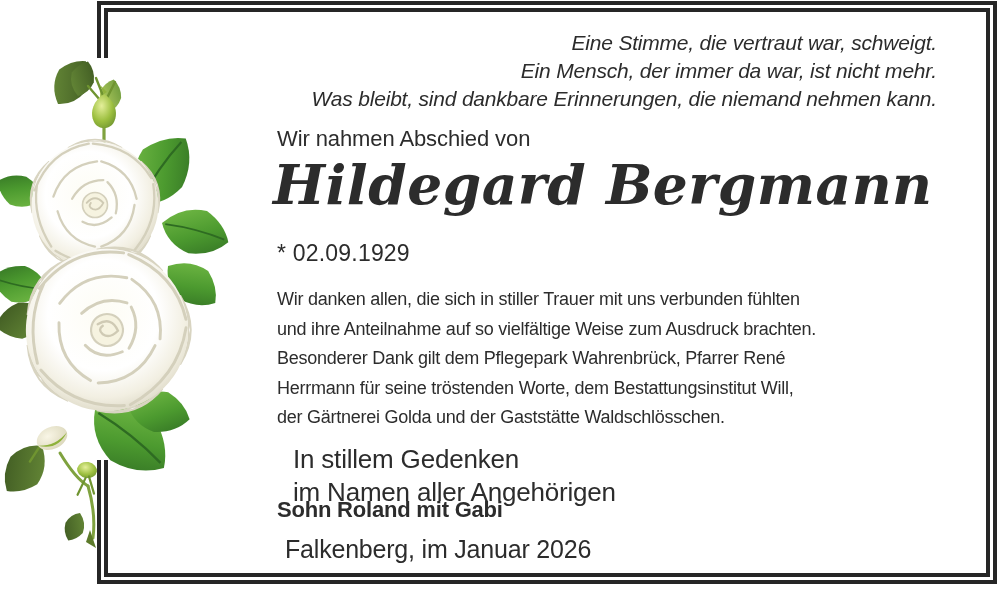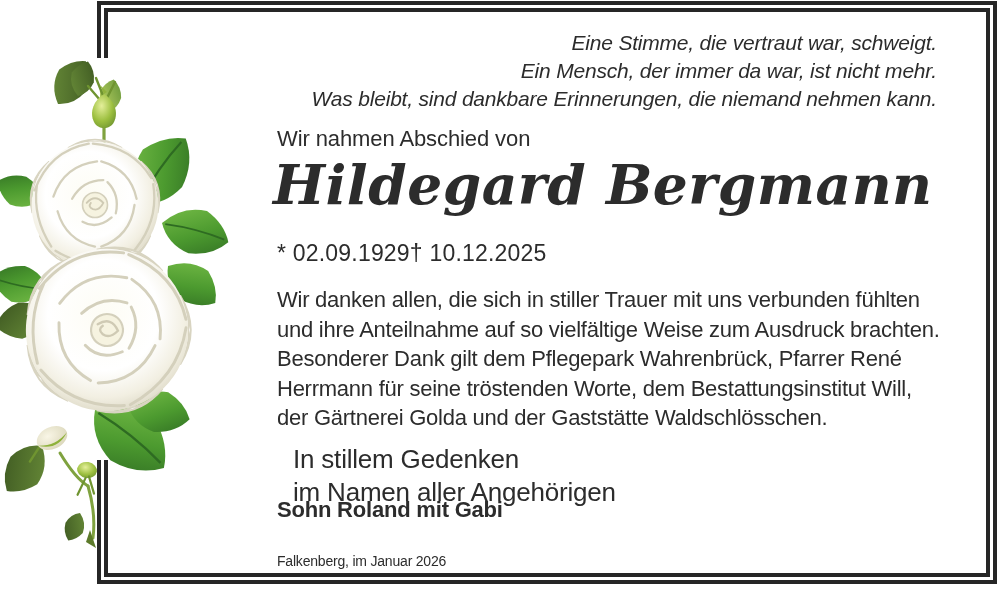--- a/index.html
+++ b/index.html
@@ -36,39 +36,39 @@
   }
   .intro{
     position:absolute;left:0;top:126px;font-size:22px;letter-spacing:-0.1px;
   }
   .name{
     position:absolute;left:-4px;top:152px;width:680px;
     font-family:"DejaVu Serif", serif;font-style:italic;font-weight:bold;
     font-size:55px;letter-spacing:0.5px;white-space:nowrap;
   }
   .dates{
-    position:absolute;left:0;top:240px;font-size:23px;display:flex;
+    position:absolute;left:0;top:240px;font-size:23px;display:flex;gap:36px;
     letter-spacing:0.2px;
   }
   .thanks{
     position:absolute;left:0;top:285px;width:700px;
-    font-size:22px;line-height:29.5px;letter-spacing:-0.25px;
+    font-size:18px;line-height:29.5px;letter-spacing:-0.25px;
     white-space:pre-line;
   }
   .closing{
     position:absolute;left:16px;top:443px;width:500px;
     font-size:26px;line-height:33px;letter-spacing:-0.2px;
     white-space:pre-line;
   }
   .family{
     position:absolute;left:0;top:497px;font-size:22px;font-weight:bold;
     letter-spacing:-0.2px;
   }
   .place-date{
-    position:absolute;left:0;top:535px;font-size:14px;letter-spacing:-0.2px;margin-top:18px;
+    position:absolute;left:8px;top:535px;font-size:25px;letter-spacing:-0.2px;
   }
 </style>
 </head>
 <body>
 
 <div class="frame">
   <div class="frame-inner"></div>
 </div>
 
 <svg class="roses" viewBox="0 0 240 545" aria-hidden="true">
@@ -186,21 +186,20 @@
 </svg>
 
 <div class="content">
   <div class="verse">Eine Stimme, die vertraut war, schweigt.
 Ein Mensch, der immer da war, ist nicht mehr.
 Was bleibt, sind dankbare Erinnerungen, die niemand nehmen kann.</div>
   <div class="intro">Wir nahmen Abschied von</div>
   <div class="name">Hildegard Bergmann</div>
   <div class="dates">
     <span>* 02.09.1929</span>
-    <span>† 10.12.2025</span>
   </div>
   <div class="thanks">Wir danken allen, die sich in stiller Trauer mit uns verbunden fühlten
 und ihre Anteilnahme auf so vielfältige Weise zum Ausdruck brachten.
 Besonderer Dank gilt dem Pflegepark Wahrenbrück, Pfarrer René
 Herrmann für seine tröstenden Worte, dem Bestattungsinstitut Will,
 der Gärtnerei Golda und der Gaststätte Waldschlösschen.</div>
   <div class="closing">In stillem Gedenken
 im Namen aller Angehörigen</div>
   <div class="family">Sohn Roland mit Gabi</div>
   <div class="place-date">Falkenberg, im Januar 2026</div>

